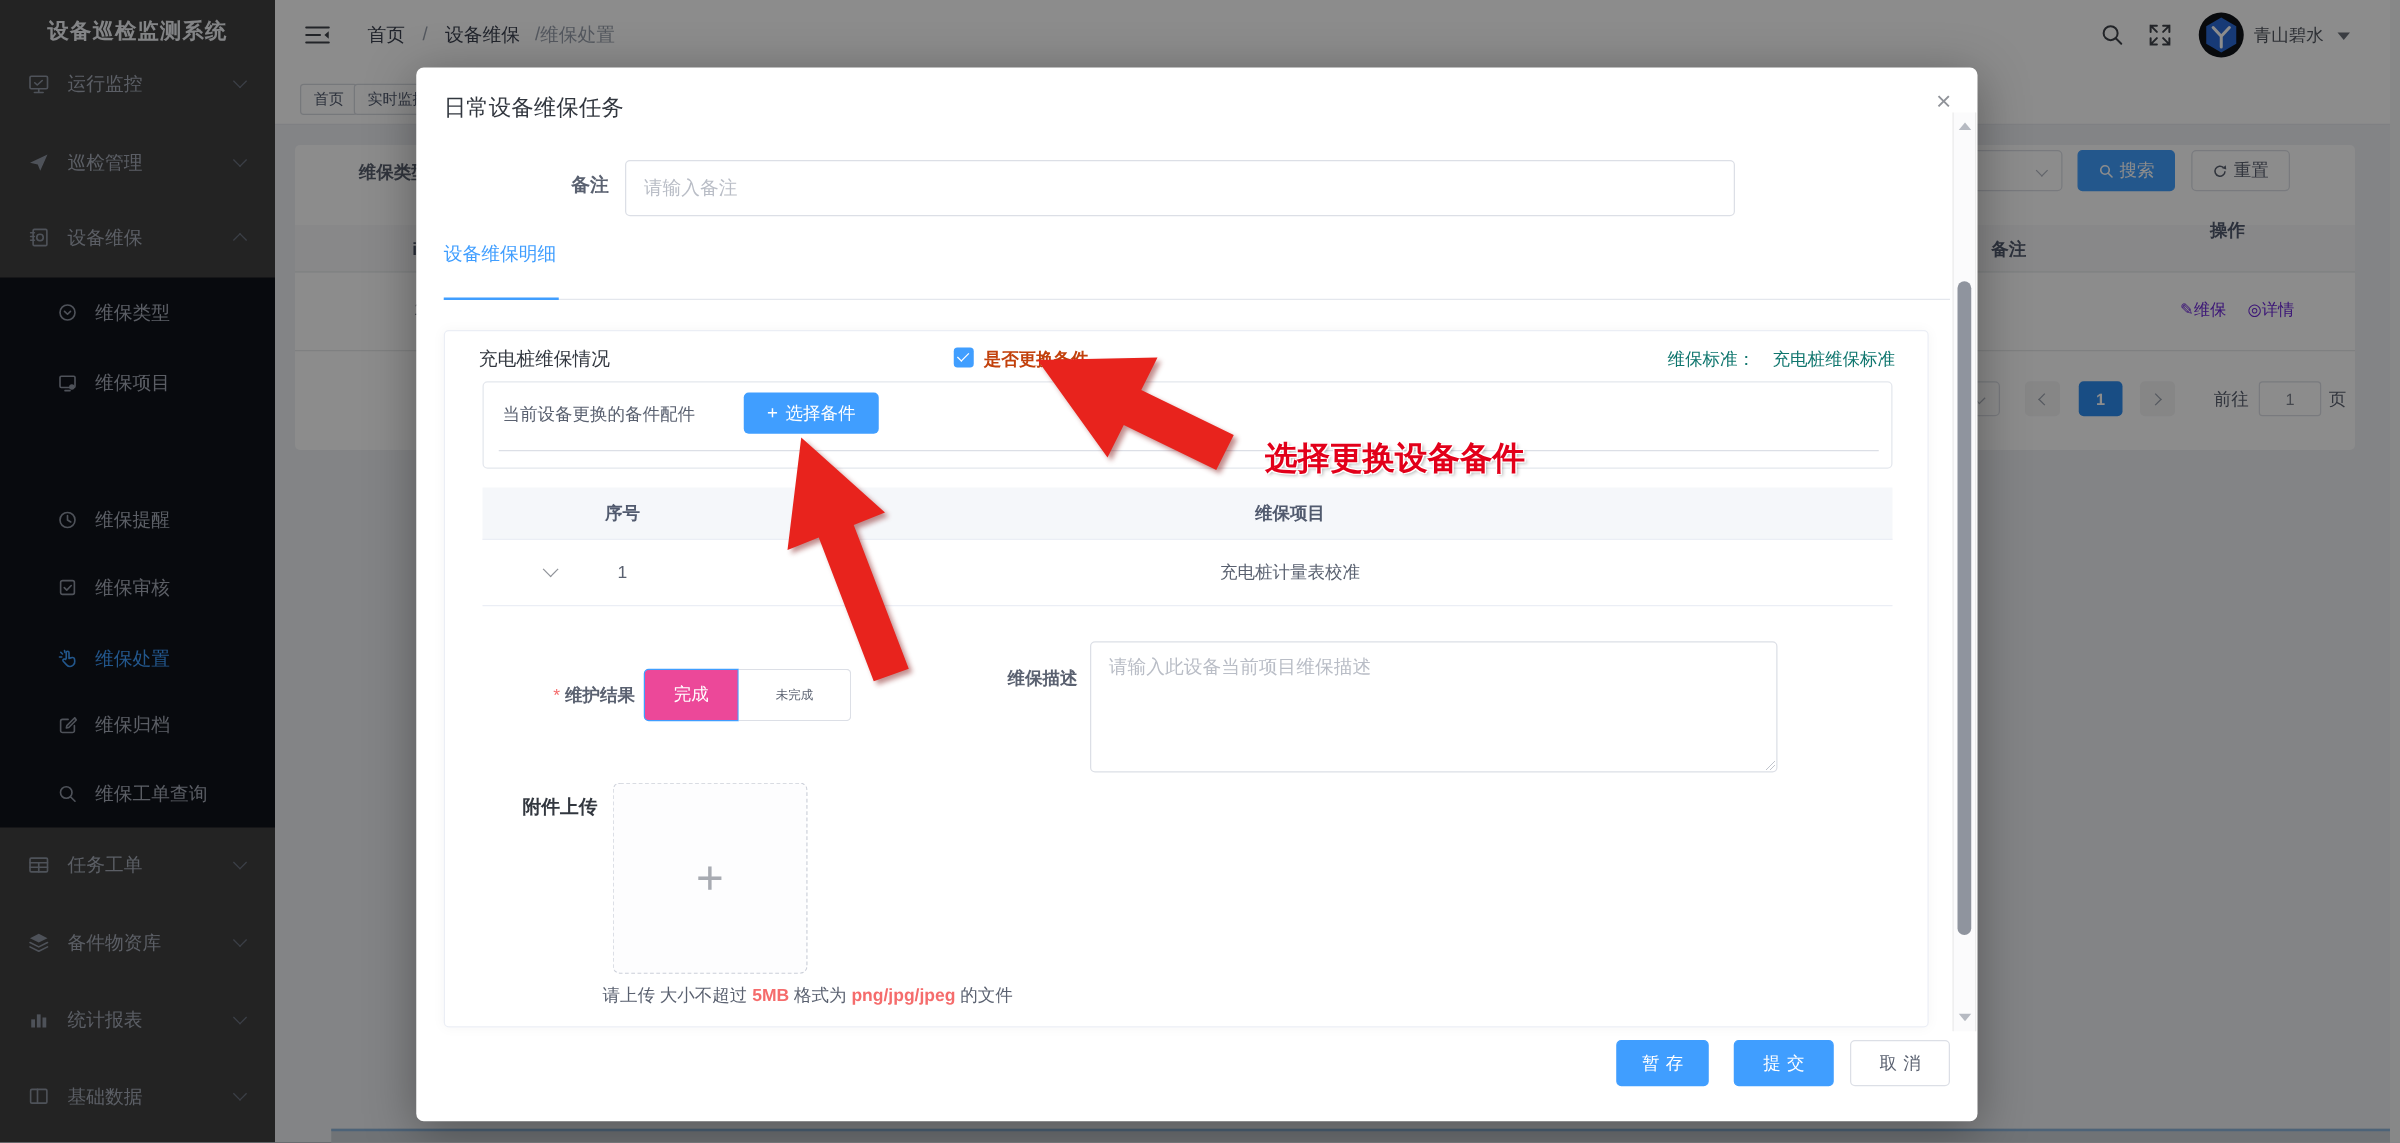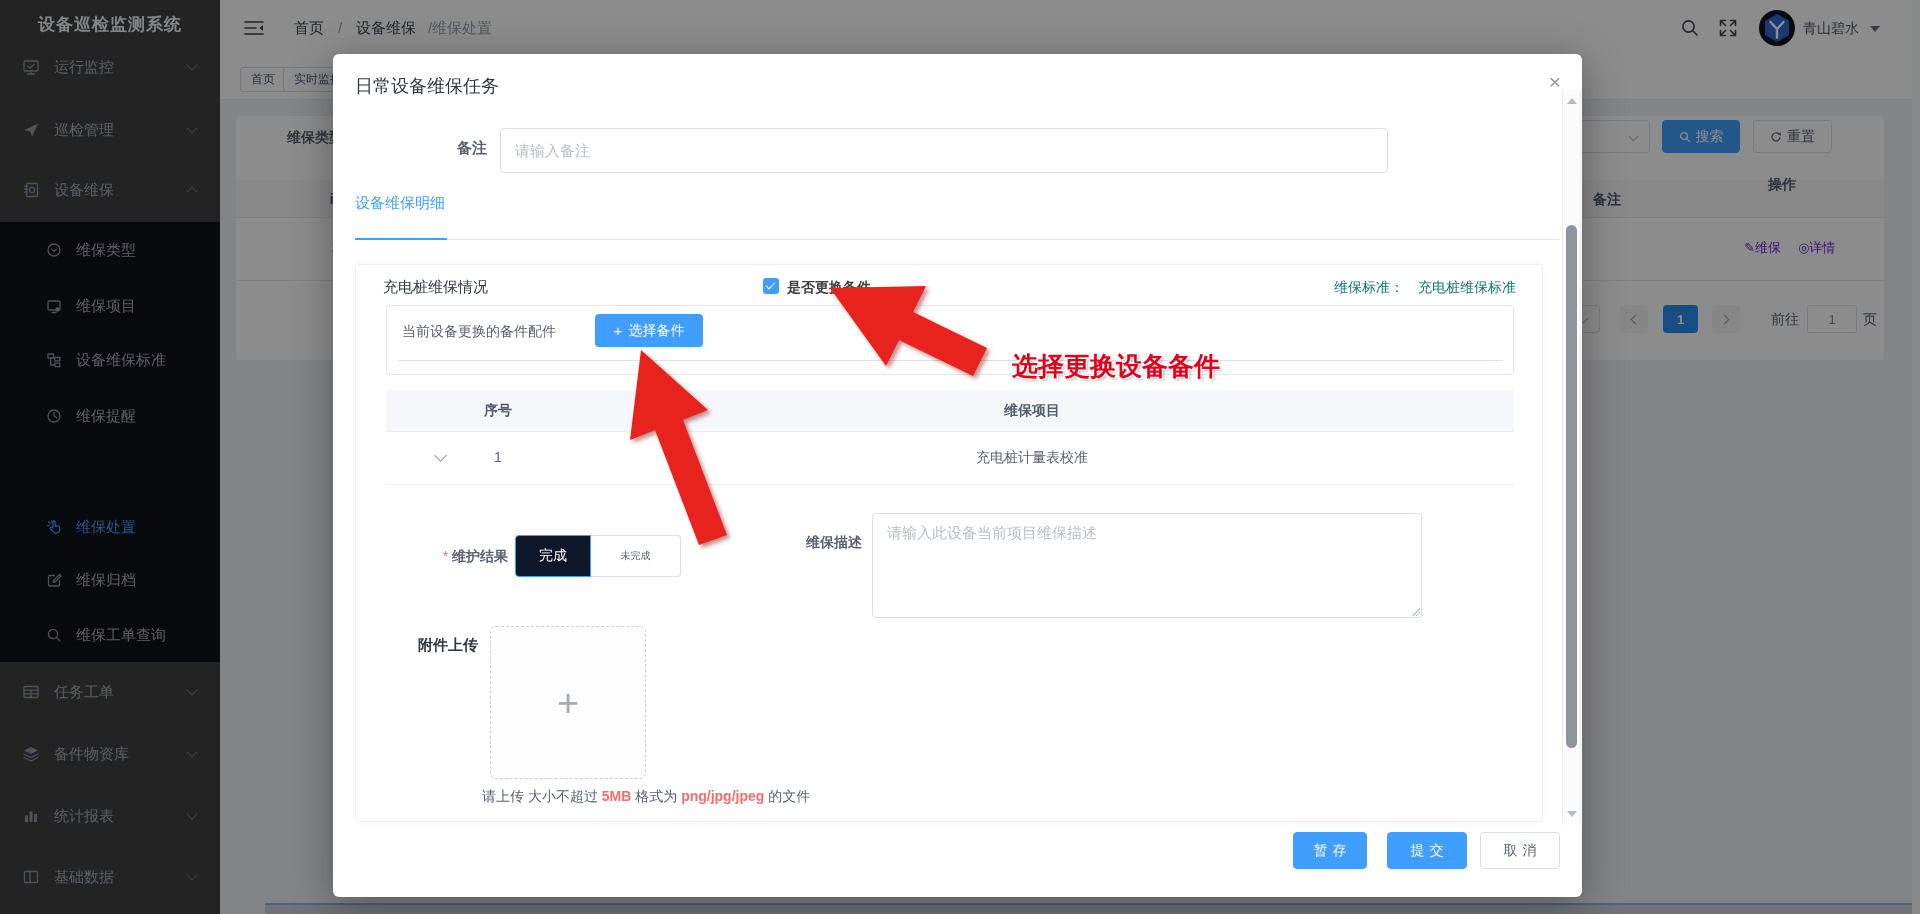--- a/index.html
+++ b/index.html
@@ -60,21 +60,21 @@
   .m-tabgrey{position:absolute;left:22px;top:185px;width:1205px;height:1px;background:#e4e7ed}
   .m-card{position:absolute;left:22px;top:210px;width:1188px;height:558px;border:1px solid #ebeef5;border-radius:4px;box-shadow:0 0 10px rgba(0,0,0,.04)}
   .cb{position:absolute;width:16px;height:16px;background:#409eff;border-radius:3px;cursor:pointer}
   .cb::after{content:"";position:absolute;left:5px;top:2px;width:4px;height:8px;border-right:1.6px solid #fff;border-bottom:1.6px solid #fff;transform:rotate(45deg)}
   .partsbox{position:absolute;left:30px;top:40px;width:1128px;height:70px;border:1px solid #e4e7ed;border-radius:4px}
   .btn-blue{background:#409eff;color:#fff;border-radius:4px;font-size:14px;display:flex;align-items:center;justify-content:center;gap:6px;cursor:pointer}
   .mthead{position:absolute;left:30px;top:125px;width:1128px;height:42px;background:#f5f7fa;border-bottom:1px solid #ebeef5}
   .rowline{position:absolute;left:30px;top:167px;width:1128px;height:53px;border-bottom:1px solid #ebeef5}
   .expchev{position:absolute;width:9px;height:9px;border-right:1.5px solid #909399;border-bottom:1.5px solid #909399;transform:rotate(45deg)}
   .togg{position:absolute;display:flex;height:42px}
-  .togg .on{width:76px;background:#0f172a;color:#fff;border:1px solid #409eff;border-radius:4px 0 0 4px;display:flex;align-items:center;justify-content:center;font-size:14px;cursor:pointer}
+  .togg .on{width:76px;background:#ec4899;color:#fff;border:1px solid #409eff;border-radius:4px 0 0 4px;display:flex;align-items:center;justify-content:center;font-size:14px;cursor:pointer}
   .togg .off{width:90px;background:#fff;color:#5a6170;border:1px solid #dcdfe6;border-left:none;border-radius:0 4px 4px 0;display:flex;align-items:center;justify-content:center;font-size:10px;cursor:pointer}
   .uploadbox{position:absolute;left:134px;top:361px;width:156px;height:153px;border:1px dashed #ccd0d9;border-radius:6px;background:#fdfdfe;display:flex;align-items:center;justify-content:center;cursor:pointer}
   .uploadbox .plus{font-size:38px;font-weight:300;color:#a8abb2;line-height:1}
   .hint{position:absolute;left:126px;top:523px;font-size:14px;color:#5a6170;white-space:nowrap}
   .hint .red{color:#f56c6c;font-weight:bold}
   .fbtn{position:absolute;top:778px;height:37px;border-radius:4px;font-size:14px;letter-spacing:5px;display:flex;align-items:center;justify-content:center;cursor:pointer;padding-left:5px}
   .fbtn.primary{background:#409eff;color:#fff;border:1px solid #409eff}
   .fbtn.plain{background:#fff;color:#5a6170;border:1px solid #dcdfe6}
   
   .m-scrolltrack{position:absolute;left:1229px;top:36px;width:19px;height:735px;background:#fbfbfc;border-left:1px solid #ececec;border-right:1px solid #ececec}
@@ -141,39 +141,37 @@
     <div class="nav-item sub" style="top:284px">
       <span class="nicon">
           <svg viewBox="0 0 16 16">
             <rect x="2" y="3" width="12" height="9" rx="1"></rect>
             <path d="M6 14.5h4"></path>
             <circle class="fil" cx="11.5" cy="11.5" r="2.2"></circle>
           </svg>
         </span>
       <span class="nlabel">维保项目</span>
     </div>
-    <div class="nav-item sub" style="top:338px">
-      <span class="nicon">
-          <svg viewBox="0 0 16 16">
-            <rect x="2" y="2" width="5.5" height="4"></rect>
-            <path d="M4.7 6v7h3.5"></path>
-            <rect x="8.8" y="5.5" width="5" height="3.4"></rect>
-            <rect x="8.8" y="11.2" width="5" height="3.4"></rect>
-          </svg>
-        </span>
-      <span class="nlabel">设备维保标准</span>
-    </div>
     <div class="nav-item sub" style="top:394px">
       <span class="nicon">
           <svg viewBox="0 0 16 16">
             <circle cx="8" cy="8" r="6"></circle>
             <path d="M8 4.5V8l2.6 1.6"></path>
           </svg>
         </span>
       <span class="nlabel">维保提醒</span>
+    </div>
+    <div class="nav-item sub" style="top:448px">
+      <span class="nicon">
+          <svg viewBox="0 0 16 16">
+            <rect x="2.5" y="2.5" width="11" height="11" rx="1.5"></rect>
+            <path d="M5.4 8.1l2 2 3.6-3.7"></path>
+          </svg>
+        </span>
+      <span class="nlabel">维保审核</span>
     </div>
     <div class="nav-item sub active" style="top:505px">
       <span class="nicon">
           <svg viewBox="0 0 16 16">
             <path d="M7 7.5V3.1a1.1 1.1 0 0 1 2.2 0v4.6l2.6-.7c.9-.2 1.7.4 1.8 1.3l.2 1.7c.2 1.4-.4 2.5-1.5 3.3-1.6 1.1-3.7 1-5-.4L4.6 10c-.5-.6-.3-1.4.4-1.7.5-.2 1.1-.1 1.4.3z"></path>
             <path d="M4 4.2L2.6 2.8M6 3 5.6 1.4M3.4 6.6H1.6"></path>
           </svg>
         </span>
       <span class="nlabel">维保处置</span>
     </div>
@@ -340,21 +338,21 @@
     <input class="inp abs" style="left: 167px; top: 74px; width: 888px; height: 45px;" placeholder="请输入备注">
 
     <div class="m-tab">设备维保明细</div>
     <div class="m-tabgrey"></div>
     <div class="m-tabline"></div>
 
     <div class="m-card">
       <span class="abs" style="left:27px;top:13px;font-size:15px;font-weight:normal;color:#32373f">充电桩维保情况</span>
 
       <span class="cb" style="left:407px;top:13px"></span>
-      <span class="abs" style="left:431px;top:14px;font-size:14px;font-weight:600;color:#404040">是否更换备件</span>
+      <span class="abs" style="left:431px;top:14px;font-size:14px;font-weight:600;color:#c2410c">是否更换备件</span>
 
       <span class="abs" style="left:740px;top:14px;width:420px;text-align:right;font-size:14px;color:#0f766e">
         <span>维保标准：</span><span style="display:inline-block;width:14px"></span><span>充电桩维保标准</span>
       </span>
 
       <div class="partsbox">
         <span class="abs" style="left:15px;top:9px;line-height:33px;font-size:14px;color:#5a6170">当前设备更换的备件配件</span>
         <span class="btn-blue abs" style="left:208px;top:8px;width:108px;height:33px">
           <span style="font-size:15px;font-weight:300">+</span>
           <span>选择备件</span>

